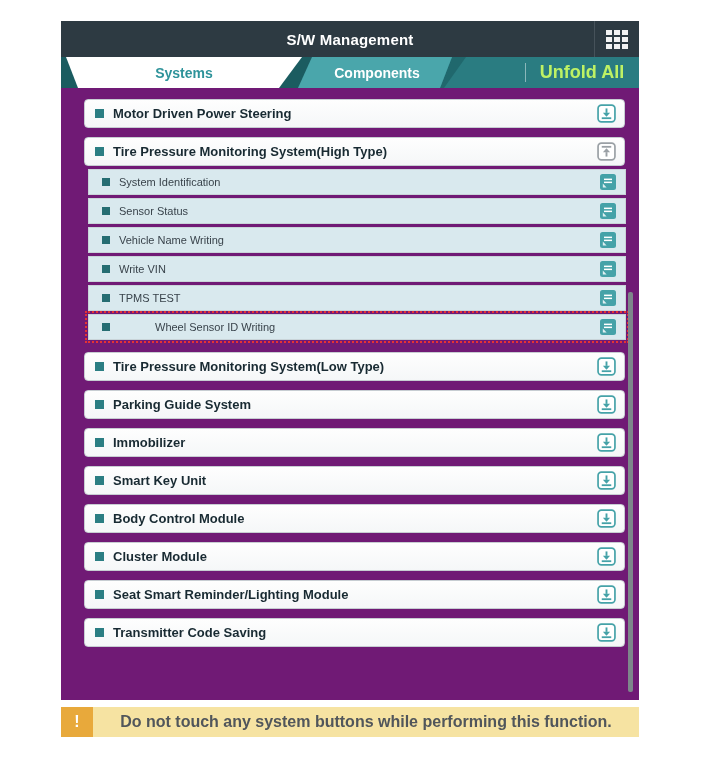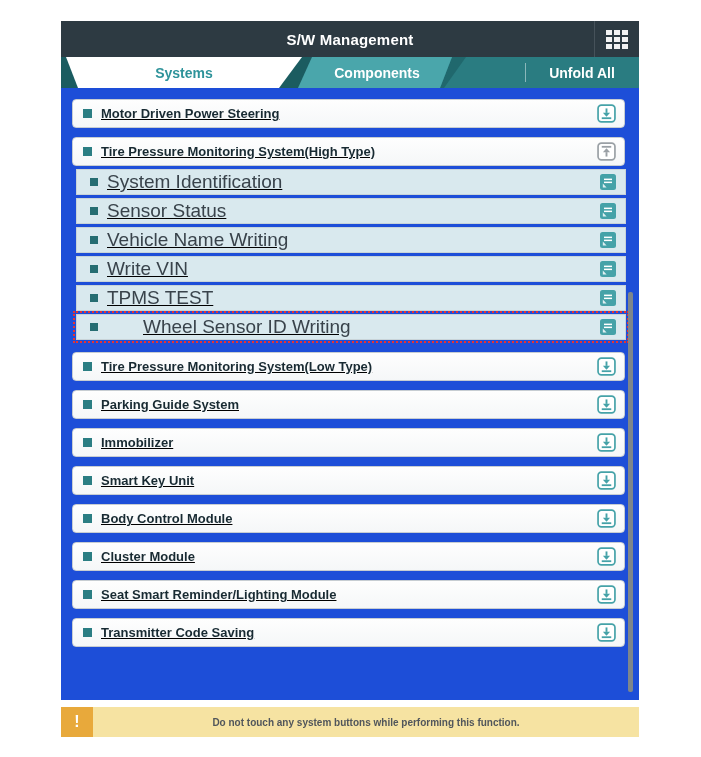--- a/index.html
+++ b/index.html
@@ -44,67 +44,67 @@
   }
   .tab-components span{color:#ffffff;font-size:14px;font-weight:bold;padding-left:4px;}
   .tab-shadow-right{
     position:absolute;left:379px;top:0;width:26px;height:100%;background:#20686d;
     clip-path:polygon(12px 0,100% 0,calc(100% - 22px) 100%,0 100%);
   }
   .tab-divider{position:absolute;left:464px;top:6px;width:1px;height:19px;background:rgba(255,255,255,.45);}
   .unfold-all{
     position:absolute;left:466px;top:0;width:110px;height:100%;
     display:flex;align-items:center;justify-content:center;
-    color:#ffffff;font-size:14px;font-weight:bold;
+    color:#bef264;font-size:18px;font-weight:bold;
   }
 
   
   .content{
-    position:relative;height:612px;background:#1d4ed8;
-    padding:11px 0 0 4px;box-sizing:border-box;text-decoration:underline;
+    position:relative;height:612px;background:#701a75;
+    padding:11px 0 0 16px;box-sizing:border-box;
   }
   .card,.group-header{
     position:relative;margin:0 14px 9px 7px;height:29px;box-sizing:border-box;
     background:linear-gradient(#fefefe,#f5f7f8);
     border:1px solid #c7cdd2;border-radius:4px;
     display:flex;align-items:center;padding:0 8px 0 10px;
   }
   .group{margin-bottom:12px;}
   .group .group-header{margin-bottom:3px;}
   .bullet{width:9px;height:9px;background:#2b7e83;margin-right:9px;flex:0 0 auto;}
   .card-label{flex:1;font-size:13px;font-weight:bold;color:#182a32;
     white-space:nowrap;overflow:hidden;}
   .row-icon{flex:0 0 auto;display:flex;align-items:center;}
 
   .subrow{
     position:relative;margin:0 13px 3px 11px;height:26px;box-sizing:border-box;
     background:#d9e9ee;border:1px solid #c9d4d8;
     display:flex;align-items:center;padding:0 9px 0 13px;
   }
   .sub-bullet{width:8px;height:8px;background:#256d72;margin-right:9px;flex:0 0 auto;}
-  .sub-label{flex:1;font-size:19px;font-weight:400;color:#39434b;white-space:nowrap;}
+  .sub-label{flex:1;font-size:11px;font-weight:400;color:#39434b;white-space:nowrap;}
   .subrow.selected{outline:2px dotted #e63333;outline-offset:1px;gap:36px;}
 
   .scroll-thumb{
     position:absolute;right:6px;top:204px;width:5px;height:400px;
     background:#7e868b;border-radius:2px;
   }
 
   
   .warning{
     position:absolute;left:0;top:686px;width:100%;height:30px;
     background:#f6e3a2;display:flex;align-items:stretch;
   }
   .warning-icon{
     width:32px;background:#e8a93b;color:#ffffff;font-weight:bold;font-size:16px;
     display:flex;align-items:center;justify-content:center;flex:0 0 auto;
   }
   .warning-text{
     flex:1;display:flex;align-items:center;justify-content:center;
-    font-size:10px;font-weight:bold;color:#51565b;
+    font-size:16px;font-weight:bold;color:#51565b;
   }
 </style>
 </head>
 <body>
 
 <div class="app">
 
   <div class="header">
     <div class="header-title">S/W Management</div>
     <div class="header-right">

